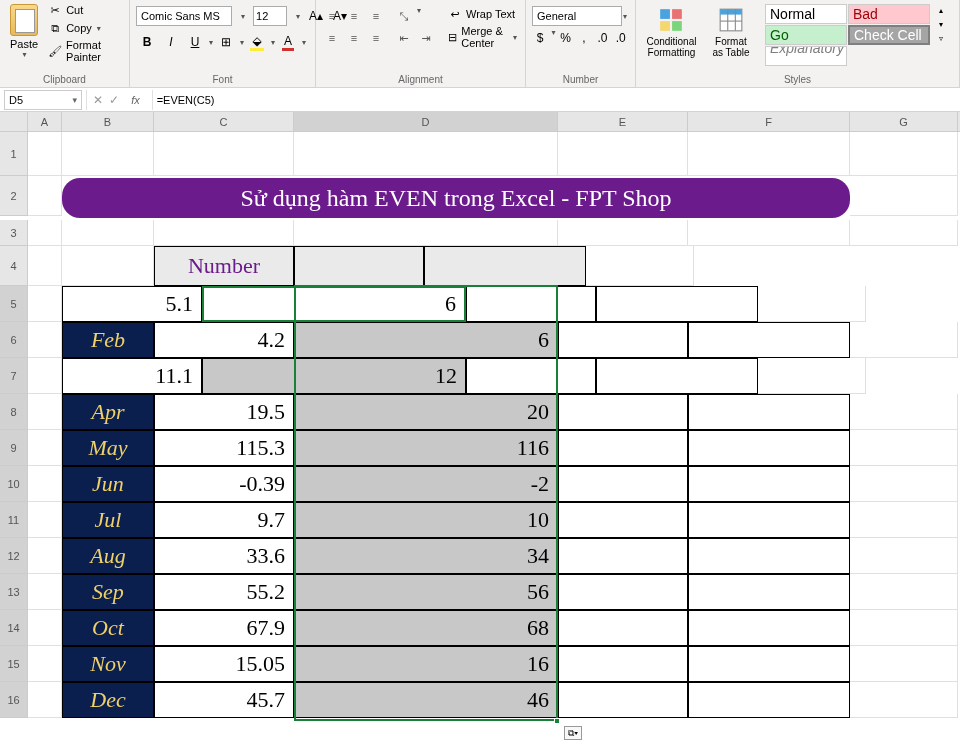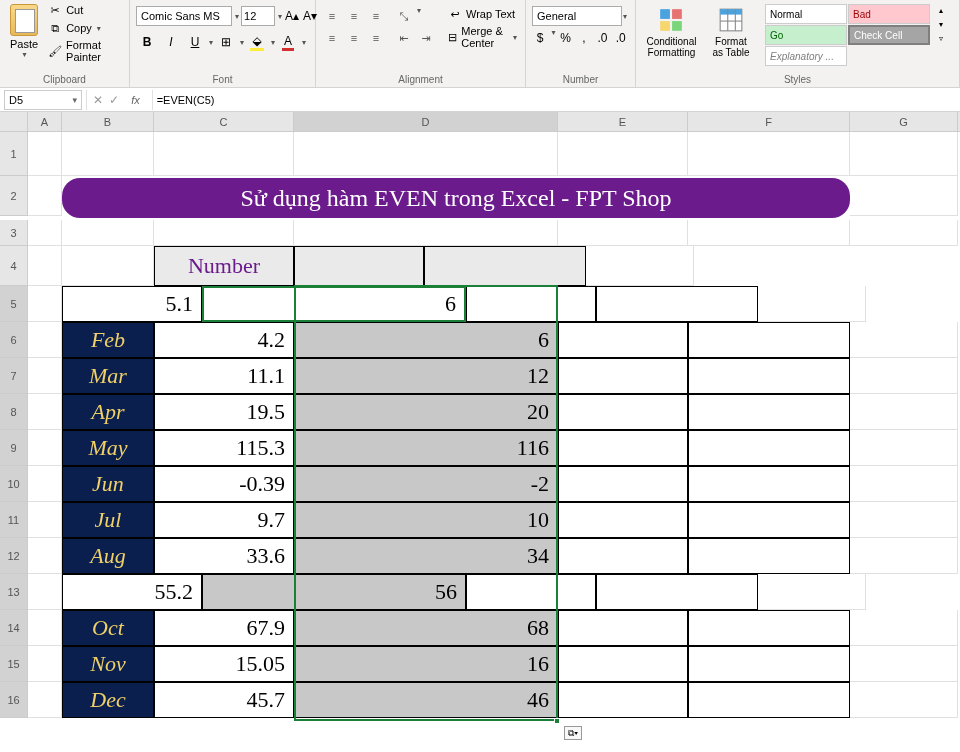--- a/index.html
+++ b/index.html
@@ -14,21 +14,21 @@
 
 .paste-btn { display: flex; flex-direction: column; align-items: center; padding: 2px 4px; cursor: pointer; }
 .paste-icon { width: 28px; height: 32px; background: linear-gradient(#f9d88a, #e8b95a); border: 1px solid #c89838; border-radius: 3px; position: relative; }
 .paste-icon::before { content: ''; position: absolute; top: 4px; left: 4px; width: 18px; height: 22px; background: #fff; border: 1px solid #999; }
 .paste-lbl { font-size: 11px; margin-top: 2px; }
 .clip-side { display: flex; flex-direction: column; gap: 2px; font-size: 11px; }
 .clip-item { display: flex; align-items: center; gap: 4px; cursor: pointer; padding: 1px 2px; }
 .mini-icon { width: 14px; height: 14px; display: inline-flex; align-items: center; justify-content: center; }
 
 
-.font-top { display: flex; gap: 2px; align-items: center; margin-bottom: 4px; }
+.font-top { display: flex; gap: 8px; align-items: center; margin-bottom: 4px; }
 .font-name-sel { width: 96px; height: 20px; border: 1px solid #ababab; background: #fff; font-size: 11px; padding: 0 4px; }
 .font-size-sel { width: 34px; height: 20px; border: 1px solid #ababab; background: #fff; font-size: 11px; padding: 0 2px; text-align: left; }
 .sm-btn { width: 20px; height: 20px; border: 1px solid transparent; background: transparent; cursor: pointer; font-size: 12px; display: inline-flex; align-items: center; justify-content: center; }
 .font-bottom { display: flex; gap: 2px; align-items: center; }
 .font-bottom .sm-btn { width: 22px; }
 
 
 .align-col { display: flex; flex-direction: column; gap: 2px; }
 .align-row { display: flex; gap: 2px; }
 .align-btn { width: 20px; height: 20px; cursor: pointer; display: inline-flex; align-items: center; justify-content: center; font-size: 11px; color: #555; }
@@ -37,21 +37,21 @@
 
 
 .num-col { display: flex; flex-direction: column; gap: 2px; }
 .num-sel { width: 90px; height: 20px; border: 1px solid #ababab; background: #fff; font-size: 11px; padding: 0 4px; }
 .num-row { display: flex; gap: 2px; }
 
 
 .big-btn { display: flex; flex-direction: column; align-items: center; padding: 2px 4px; cursor: pointer; font-size: 10px; text-align: center; }
 .big-btn-icon { width: 28px; height: 28px; margin-bottom: 2px; display: flex; align-items: center; justify-content: center; }
 .style-cells { display: grid; grid-template-columns: 82px 82px 22px; gap: 1px; margin-left: 4px; }
-.style-cell { height: 20px; border: 1px solid #ccc; font-size: 10px; padding: 2px 4px; display: flex; align-items: center; overflow: hidden; }
+.style-cell { height: 20px; border: 1px solid #ccc; font-size: 14px; padding: 2px 4px; display: flex; align-items: center; overflow: hidden; }
 .style-normal { background: #fff; }
 .style-bad { background: #ffc7ce; color: #9c0006; }
 .style-good { background: #c6efce; color: #006100; }
 .style-check { background: #a5a5a5; color: #fff; border: 2px solid #7f7f7f; }
 .style-expl { background: #fff; color: #7f7f7f; font-style: italic; }
 
 
 .formula-bar { height: 24px; border-bottom: 1px solid #d4d4d4; display: flex; align-items: center; background: #fff; }
 .name-box { width: 78px; height: 20px; border: 1px solid #ccc; margin: 0 4px; padding: 0 4px; font-size: 11px; display: flex; align-items: center; justify-content: space-between; }
 .name-box-dd { color: #666; font-size: 9px; }
@@ -337,21 +337,20 @@
         <div class="tbl tbl-month col-B" style="height:36px">Feb</div>
         <div class="tbl tbl-num col-C" style="height:36px">4.2</div>
         <div class="tbl tbl-res  col-D" style="height:36px">6</div>
         <div class="tbl tbl-extra col-E" style="height:36px"></div>
         <div class="tbl tbl-extra col-F" style="height:36px"></div>
         <div class="grcell col-G" style="height:36px"></div>
       </div>
       <div class="grid-row">
         <div class="row-header sel" style="height:36px">7</div>
         <div class="grcell col-A" style="height:36px"></div>
-        <div class="tbl tbl-month col-B" style="height:36px">Mar</div>
         <div class="tbl tbl-num col-C" style="height:36px">11.1</div>
         <div class="tbl tbl-res  col-D" style="height:36px">12</div>
         <div class="tbl tbl-extra col-E" style="height:36px"></div>
         <div class="tbl tbl-extra col-F" style="height:36px"></div>
         <div class="grcell col-G" style="height:36px"></div>
       </div>
       <div class="grid-row">
         <div class="row-header sel" style="height:36px">8</div>
         <div class="grcell col-A" style="height:36px"></div>
         <div class="tbl tbl-month col-B" style="height:36px">Apr</div>
@@ -397,20 +396,21 @@
         <div class="tbl tbl-month col-B" style="height:36px">Aug</div>
         <div class="tbl tbl-num col-C" style="height:36px">33.6</div>
         <div class="tbl tbl-res  col-D" style="height:36px">34</div>
         <div class="tbl tbl-extra col-E" style="height:36px"></div>
         <div class="tbl tbl-extra col-F" style="height:36px"></div>
         <div class="grcell col-G" style="height:36px"></div>
       </div>
       <div class="grid-row">
         <div class="row-header sel" style="height:36px">13</div>
         <div class="grcell col-A" style="height:36px"></div>
+        <div class="tbl tbl-month col-B" style="height:36px">Sep</div>
         <div class="tbl tbl-num col-C" style="height:36px">55.2</div>
         <div class="tbl tbl-res  col-D" style="height:36px">56</div>
         <div class="tbl tbl-extra col-E" style="height:36px"></div>
         <div class="tbl tbl-extra col-F" style="height:36px"></div>
         <div class="grcell col-G" style="height:36px"></div>
       </div>
       <div class="grid-row">
         <div class="row-header sel" style="height:36px">14</div>
         <div class="grcell col-A" style="height:36px"></div>
         <div class="tbl tbl-month col-B" style="height:36px">Oct</div>

